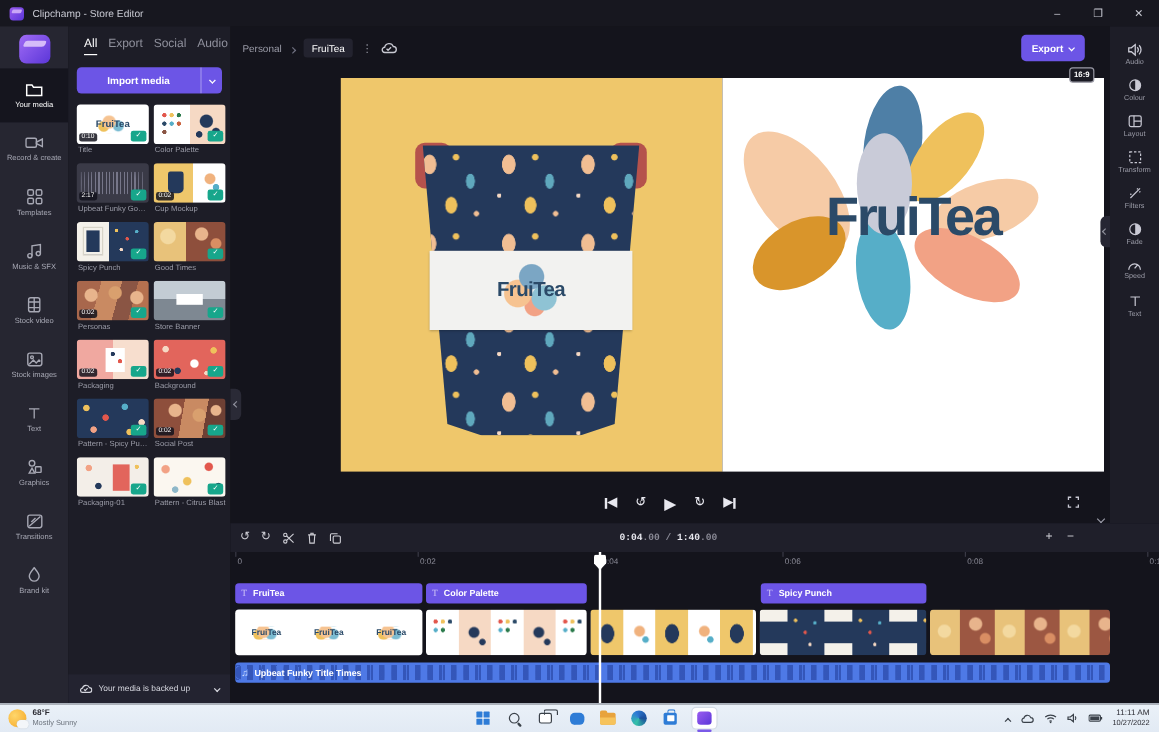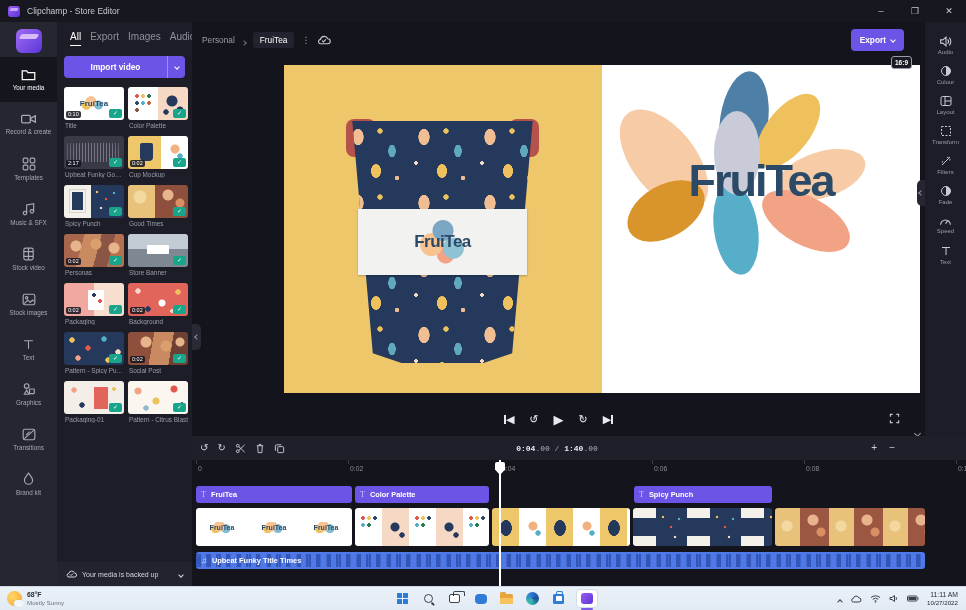--- a/index.html
+++ b/index.html
@@ -393,25 +393,25 @@
           </svg>
         </span>
       <span class="lbl">Brand kit</span>
     </div>
   </div>
 
   <div class="mediapanel">
     <div class="tabs">
       <span class="tab active">All</span>
       <span class="tab">Export</span>
-      <span class="tab">Images</span>
+      <span class="tab">Social</span>
       <span class="tab">Audio</span>
     </div>
     <div class="import">
-      <span class="import-main">Import video</span>
+      <span class="import-main">Import media</span>
       <span class="import-chev">
           <span class="chv down sm"></span>
         </span>
     </div>
 
     <div class="grid">
       <div class="cell">
         <div class="thumb t-title">
           <span class="mlogo">FruiTea</span>
           <span class="dur">0:10</span>

